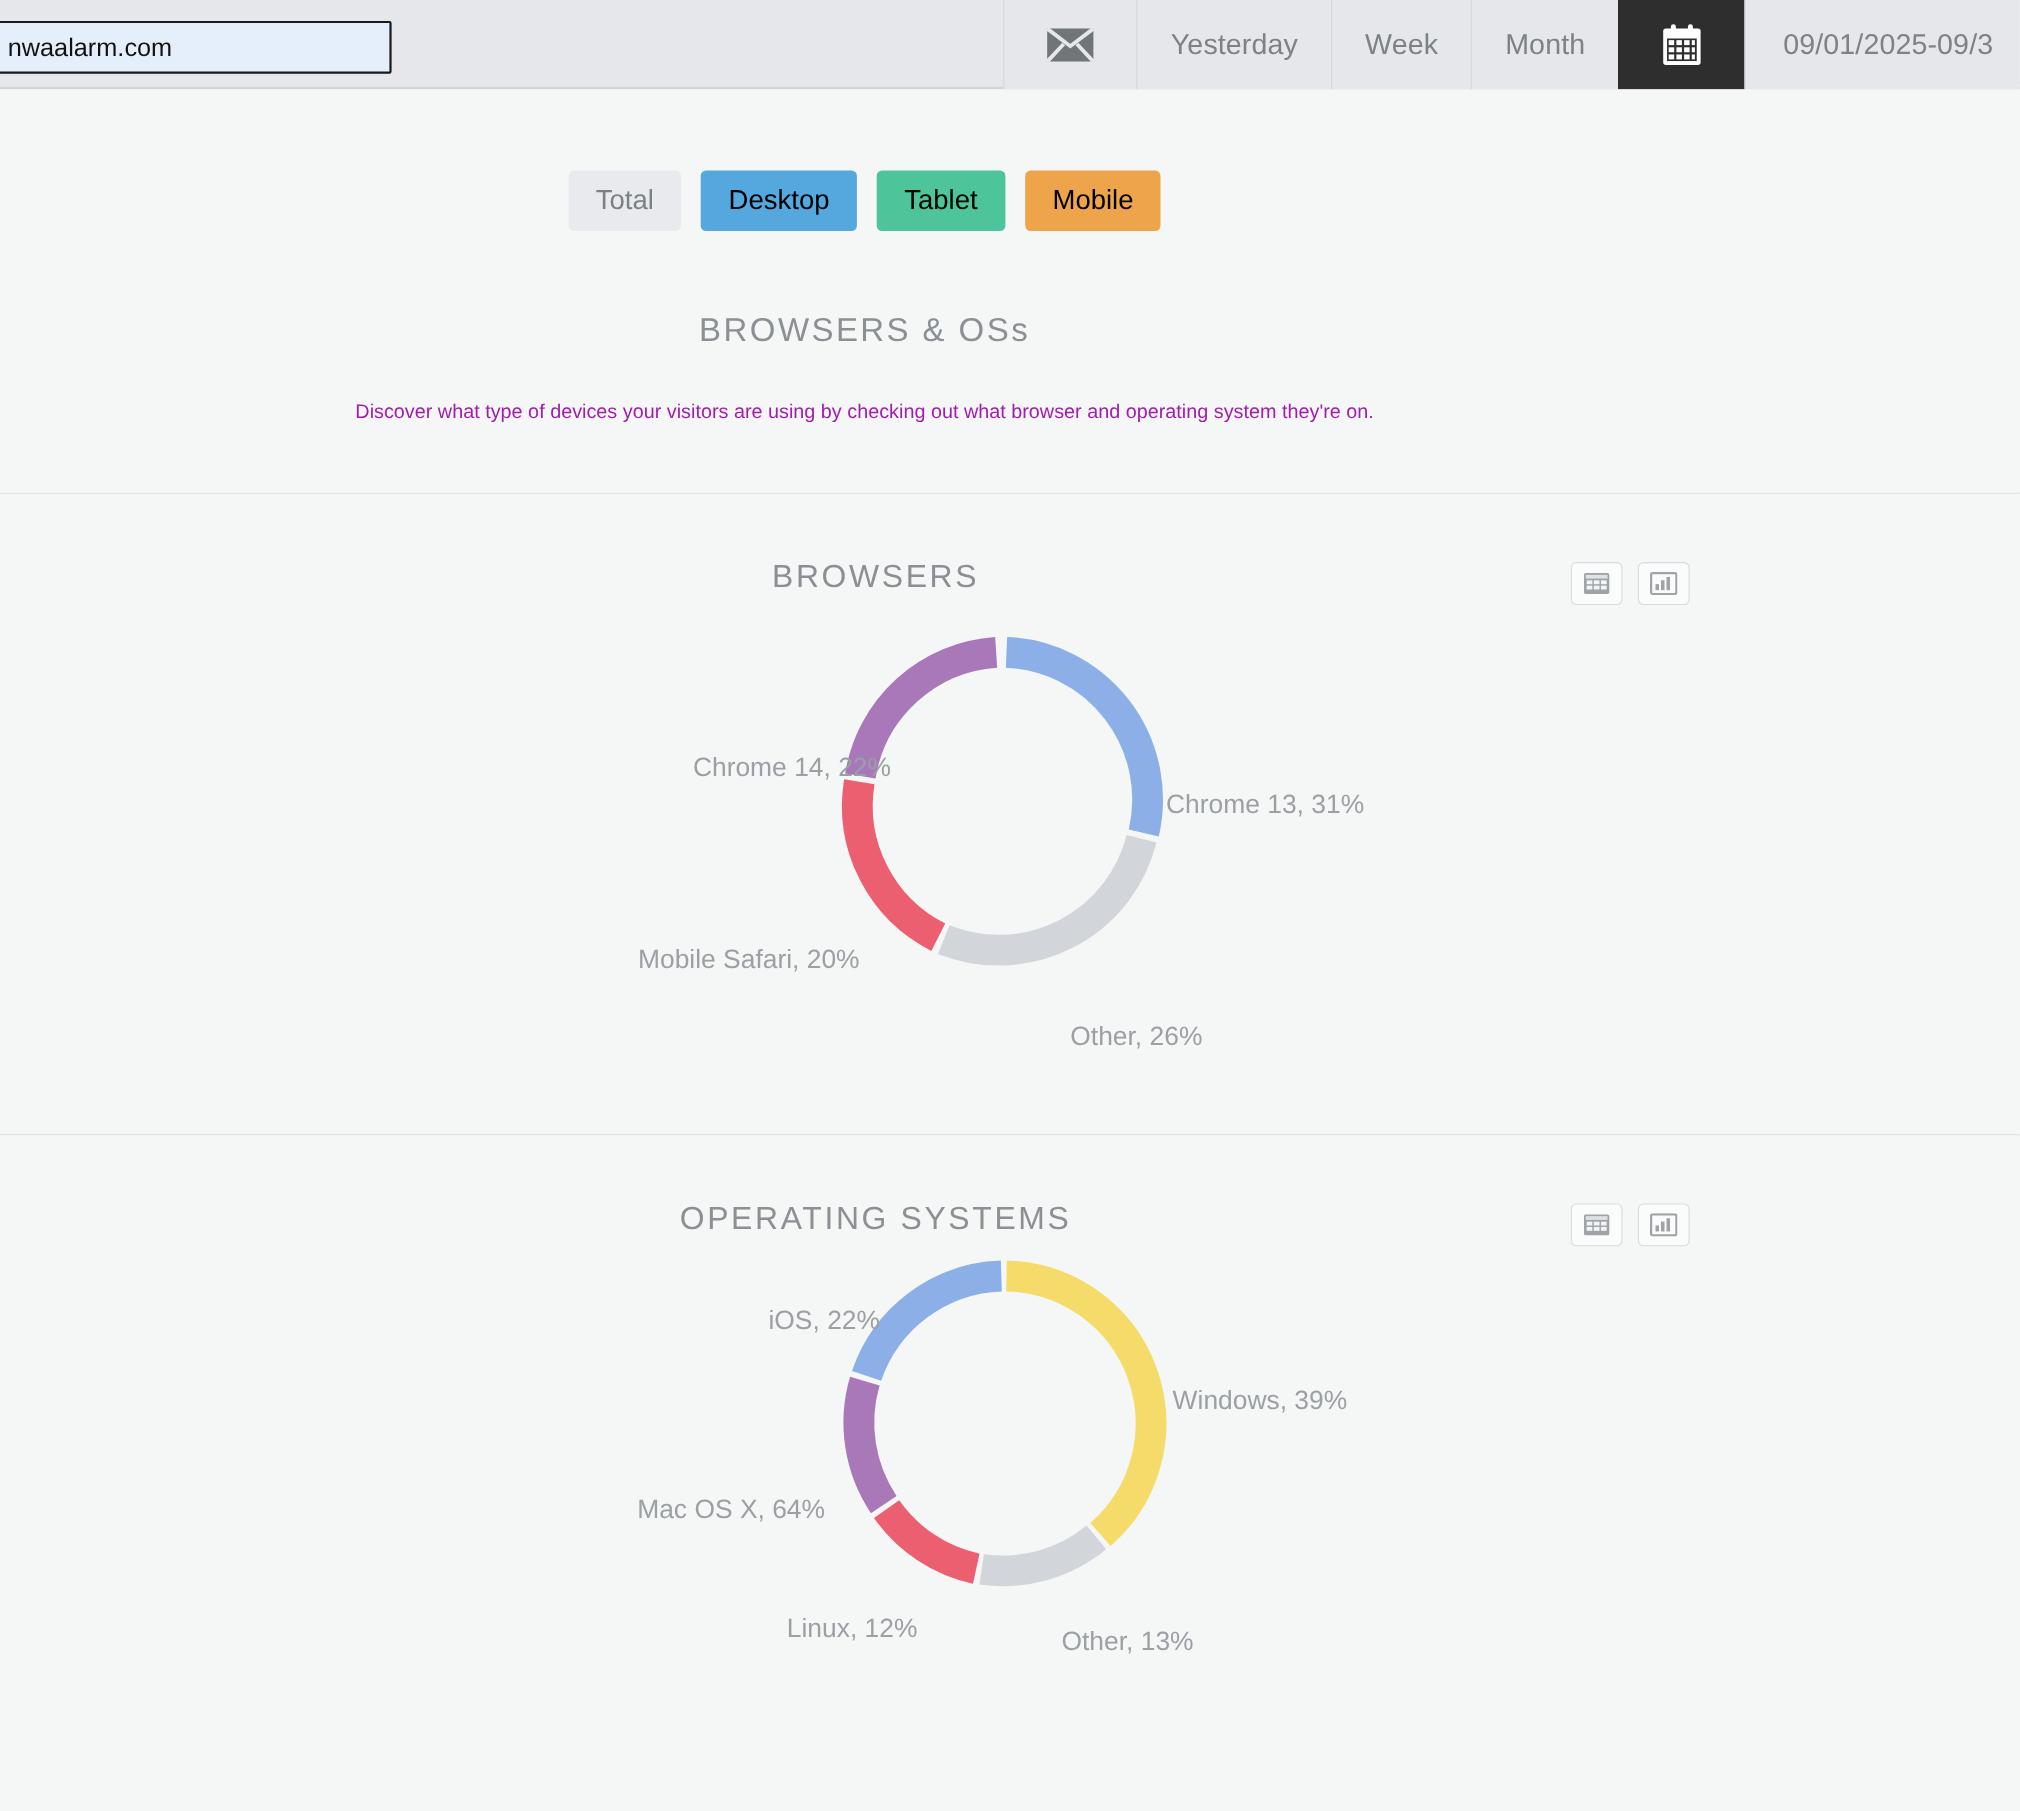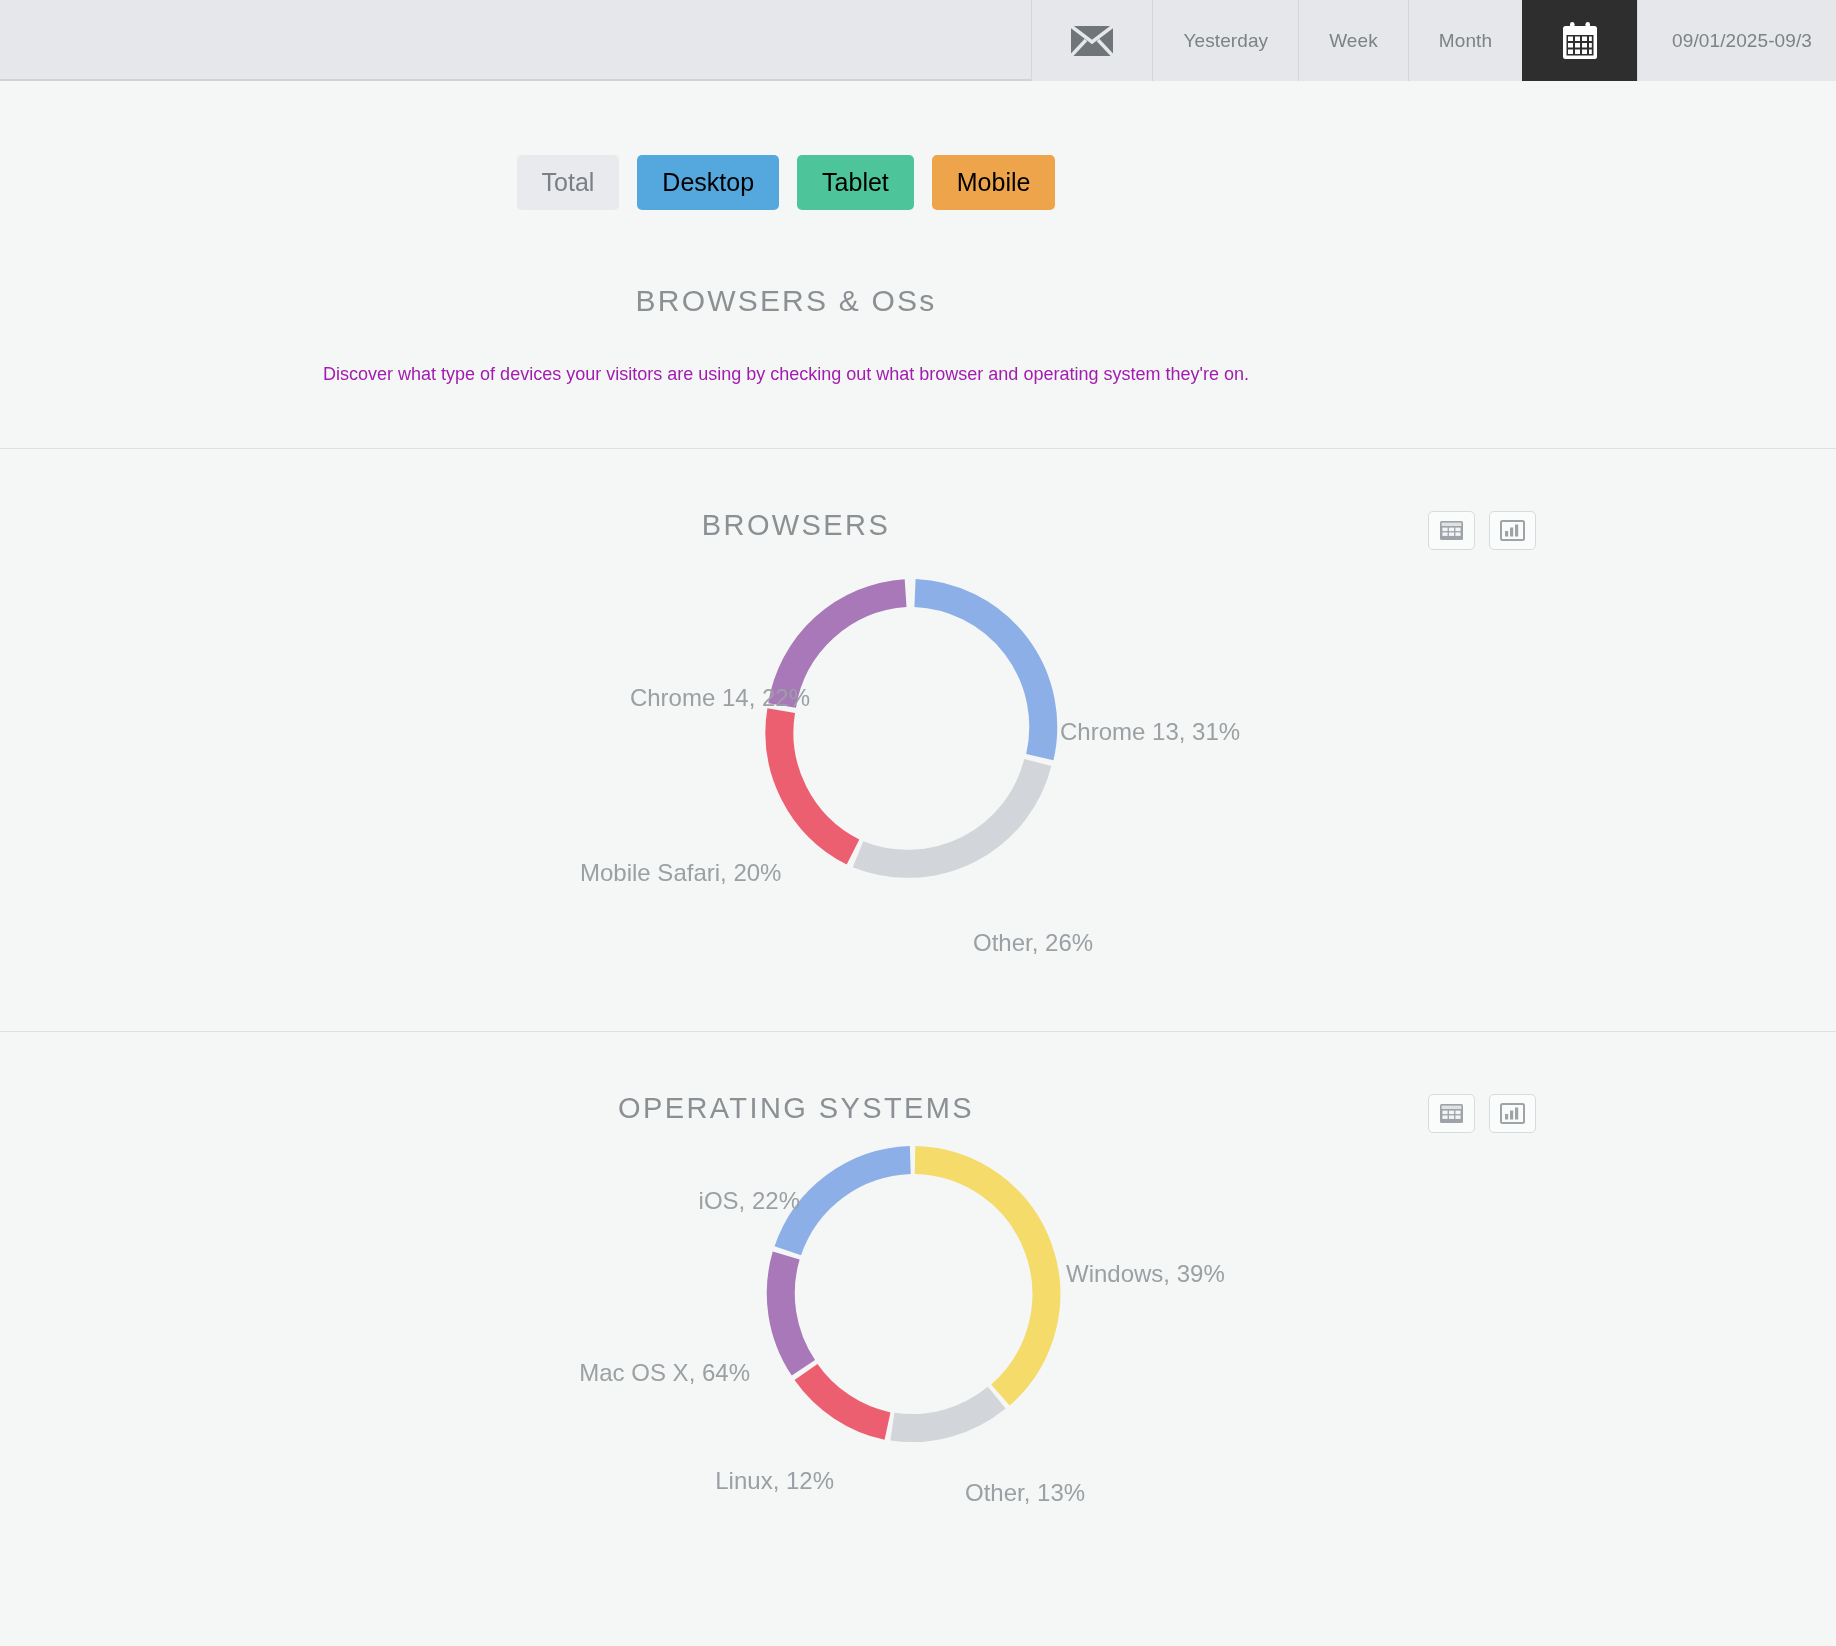--- a/index.html
+++ b/index.html
@@ -43,21 +43,21 @@
   }
   .topbar-spacer { flex: 1 1 auto; }
 
   .tb-cell {
     display: flex;
     align-items: center;
     justify-content: center;
     border-left: 1px solid #d3d6da;
     height: 81px;
     color: #7d8285;
-    font-size: 19px;
+    font-size: 26px;
     font-weight: 400;
     letter-spacing: .1px;
     padding: 0 30px;
     background: #e5e7ea;
     cursor: pointer;
     user-select: none;
   }
   .tb-cell.icon-cell { padding: 0 38px; }
   .tb-cell.active-dark {
     background: #2e2e2e;
@@ -163,20 +163,23 @@
     font-weight: 400;
     white-space: nowrap;
   }
   .slice-label.right { text-align: left; }
   .slice-label.left { text-align: right; }
 </style>
 </head>
 <body>
 
 <div class="topbar">
+  <div class="site-input-wrap">
+    <input class="site-input" type="text" placeholder="Enter site" value="nwaalarm.com" style="">
+  </div>
 
   <div class="topbar-spacer"></div>
 
   <div class="tb-cell icon-cell">
     <svg class="env-icon" viewBox="0 0 44 32">
       <path d="M1 1 L43 1 L43 31 L1 31 Z" fill="#6f7579"></path>
       <path d="M1 1 L22 17 L43 1" fill="none" stroke="#e5e7ea" stroke-width="3.5"></path>
       <path d="M1 31 L16 15 M43 31 L28 15" fill="none" stroke="#e5e7ea" stroke-width="3.5"></path>
     </svg>
   </div>

